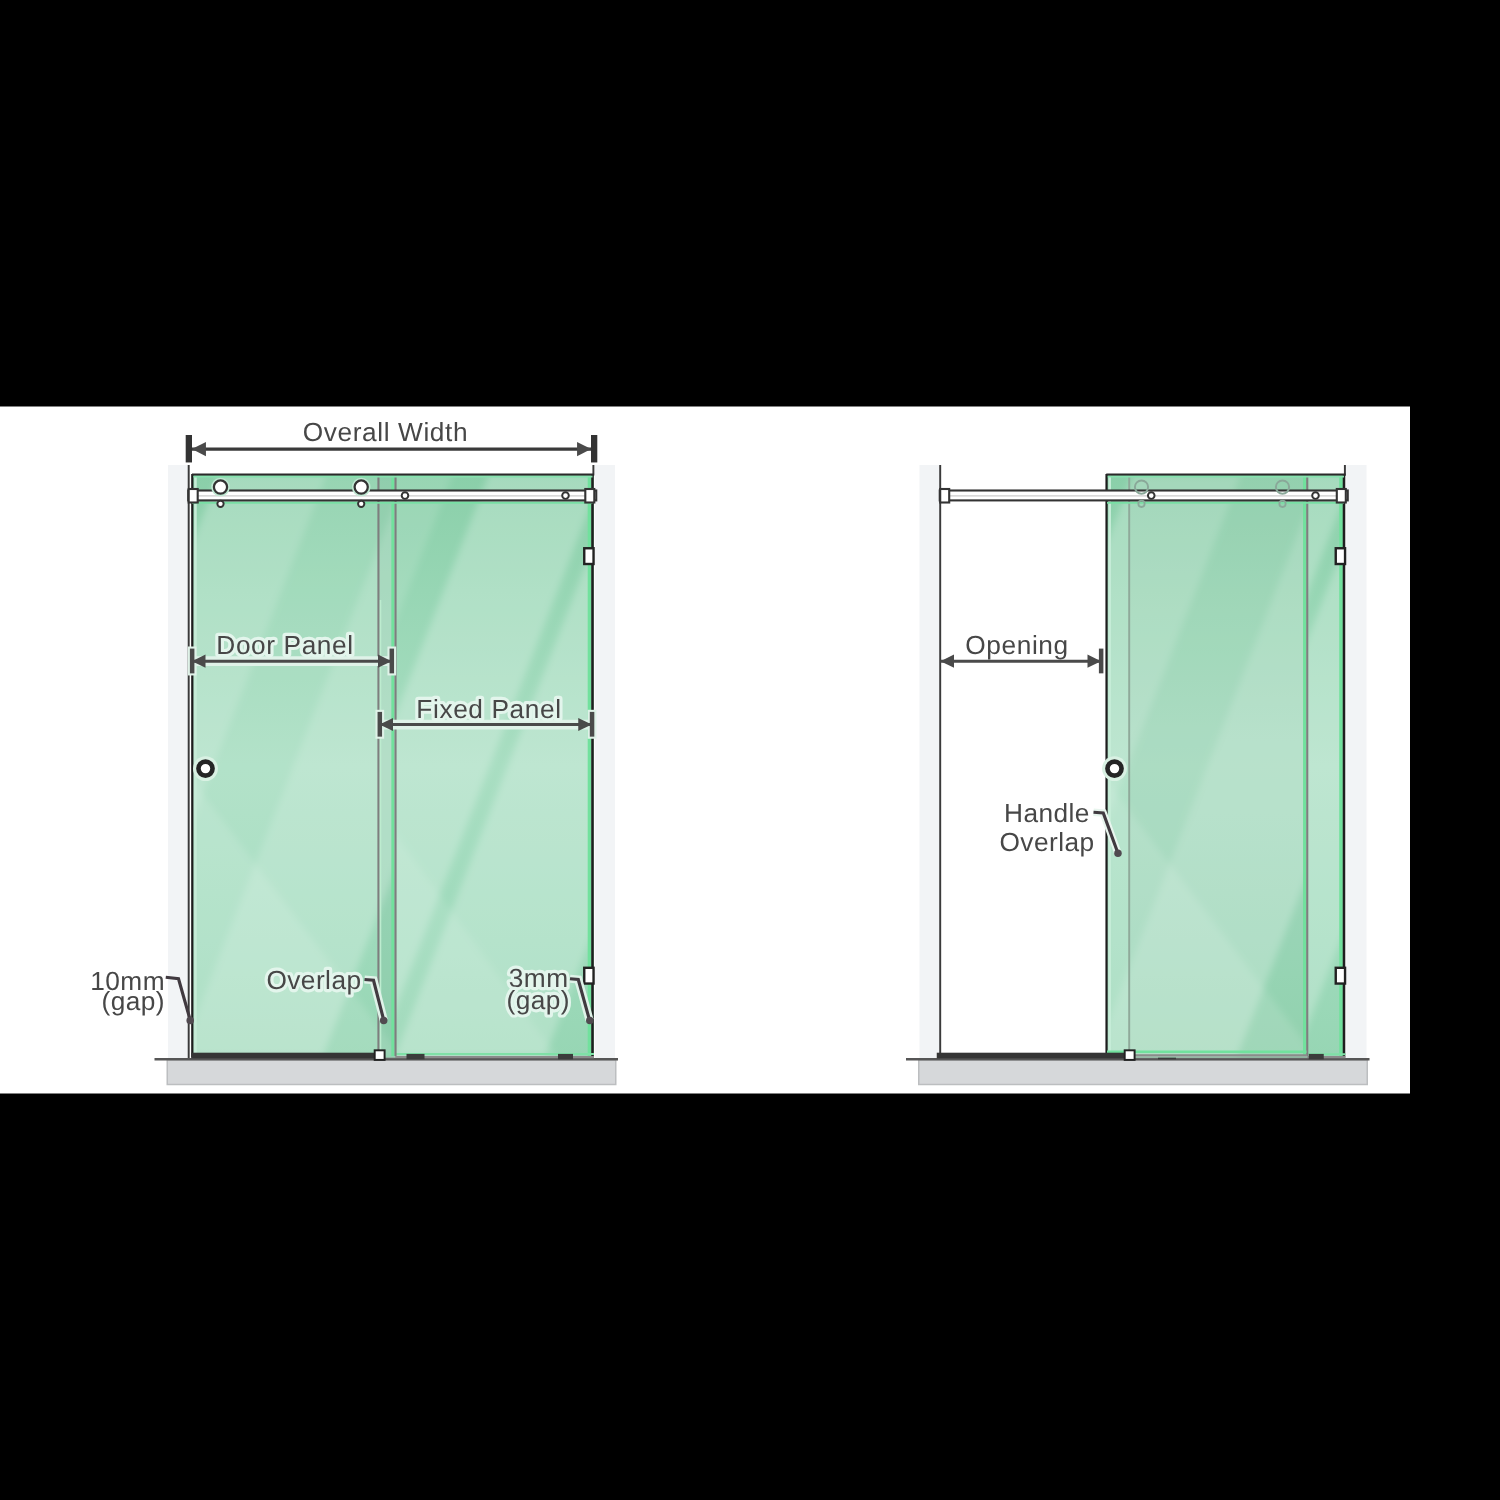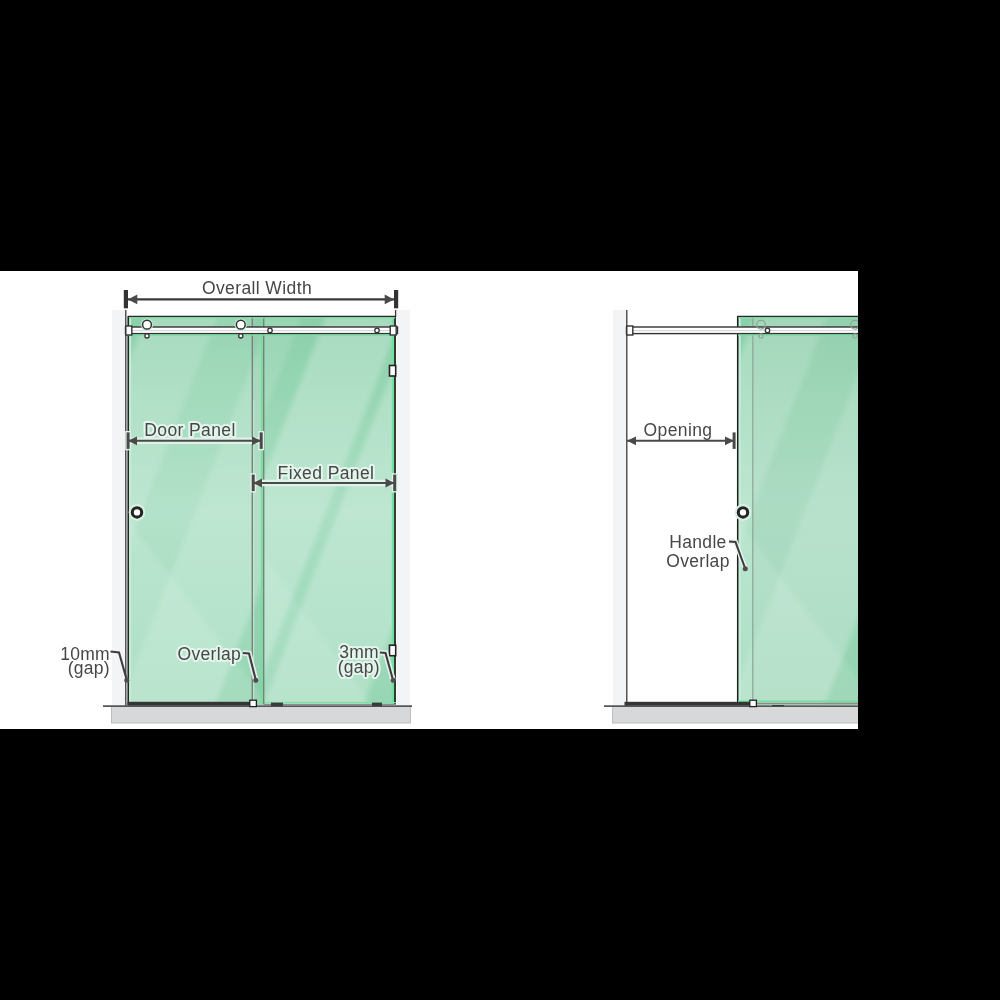--- a/index.html
+++ b/index.html
@@ -1,16 +1,16 @@
 <!DOCTYPE html>
 <html><head>
 <meta charset="utf-8">
 <style>
   html,body{margin:0;padding:0;background:#000;}
-  .page{position:relative;width:858px;height:1000px;background:#fde047;overflow:hidden;}
+  .page{position:relative;width:940px;height:1000px;background:#fde047;overflow:hidden;}
   svg{display:block;}
   text{font-family:"Liberation Sans",sans-serif;fill:#474747;}
   .halo{stroke:#e3f5ec;stroke-width:4.2px;paint-order:stroke;stroke-linejoin:round;}
 </style>
 </head>
 <body>
 <div class="page">
 <svg width="1000" height="1000" viewBox="0 0 1000 1000">
 <defs>
   <linearGradient id="glassv" x1="0" y1="0" x2="0" y2="1">

